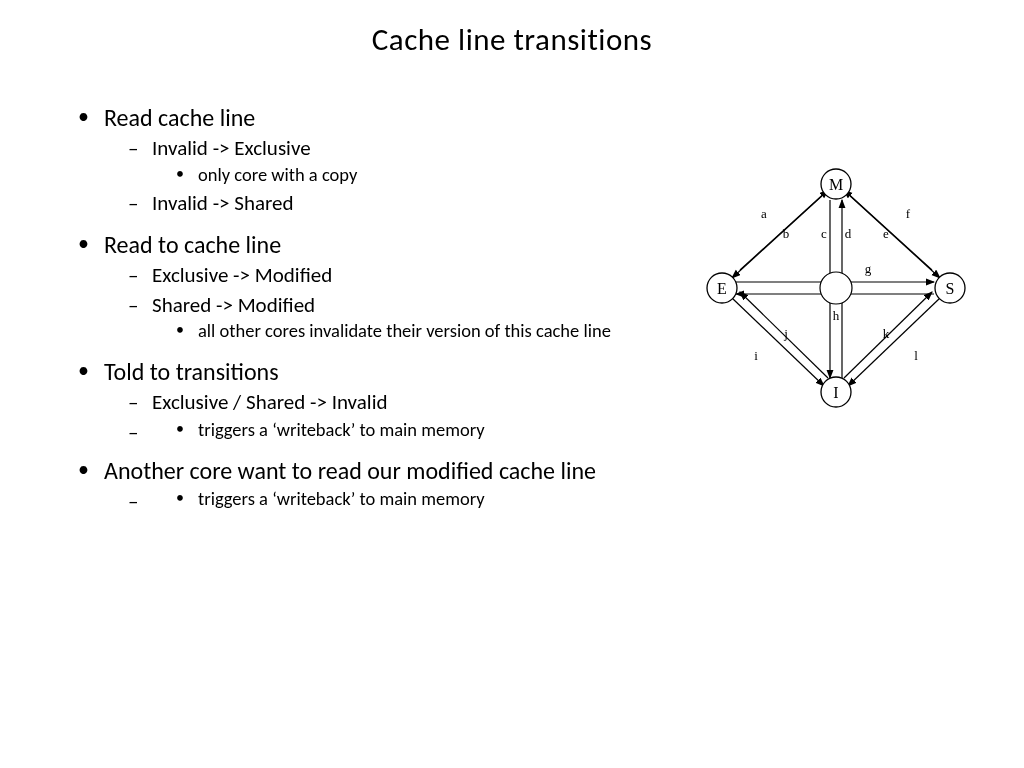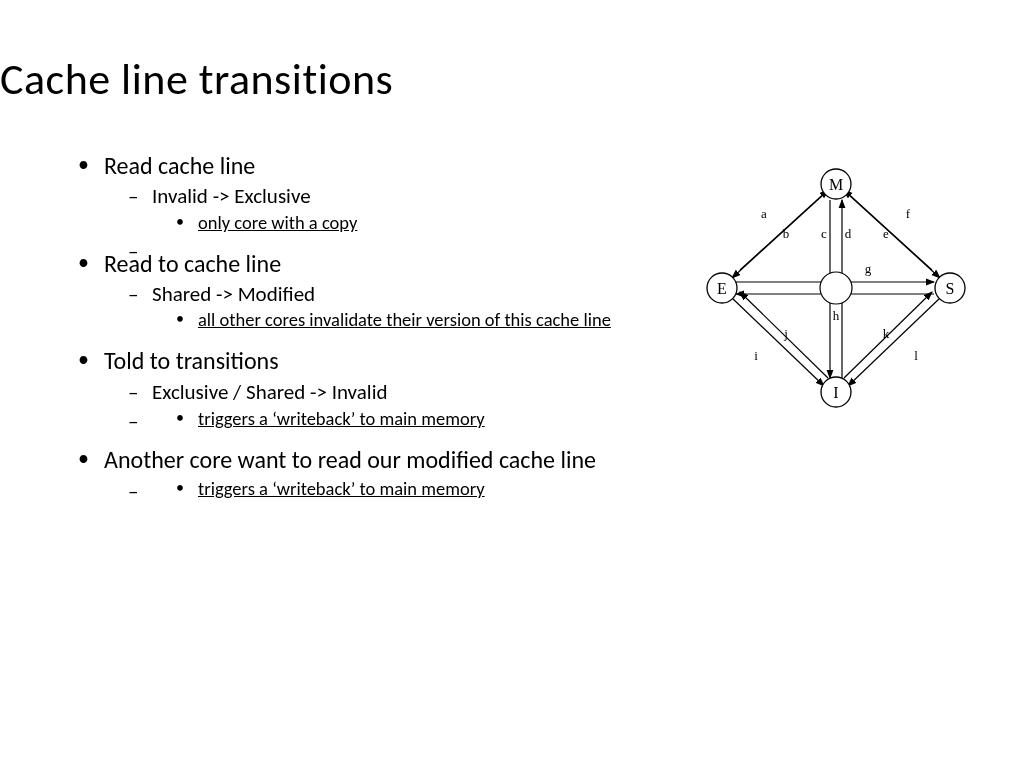--- a/index.html
+++ b/index.html
@@ -6,23 +6,24 @@
     body {
       width: 1024px;
       height: 768px;
       background: #fff;
       font-family: Calibri, "Segoe UI", Arial, sans-serif;
       color: #000;
       position: relative;
       overflow: hidden;
     }
     .title {
-      font-size: 44px;
+      text-align: center;
+      font-size: 31px;
       font-weight: 400;
-      padding-top: 52px;
+      padding-top: 20px;
       padding-bottom: 32px;
       letter-spacing: 0.5px;
     }
     .content {
       padding-left: 78px;
       padding-right: 20px;
     }
     ul.l1 {
       list-style: none;
       font-size: 24px;
@@ -59,21 +60,20 @@
     }
     ul.l3 {
       list-style: none;
       font-size: 18.5px;
       margin-left: 24px;
     }
     ul.l3 > li {
       position: relative;
       padding-left: 22px;
       margin-bottom: 0;
-      text-decoration: underline;
     }
     ul.l3 > li::before {
       content: "•";
       position: absolute;
       left: 0;
       top: 0;
       font-size: 16px;
     }
     .diagram {
       position: absolute;
@@ -94,26 +94,28 @@
     <li>
       <span>Read cache line</span>
       <ul class="l2">
         <li>
           <span>Invalid -&gt; Exclusive</span>
           <ul class="l3">
             <li><span>only core with a copy</span></li>
           </ul>
         </li>
         <li>
+          <span>Invalid -&gt; Shared</span>
         </li>
       </ul>
     </li>
     <li>
       <span>Read to cache line</span>
       <ul class="l2">
+        <li><span>Exclusive -&gt; Modified</span></li>
         <li>
           <span>Shared -&gt; Modified</span>
           <ul class="l3">
             <li><span>all other cores invalidate their version of this cache line</span></li>
           </ul>
         </li>
       </ul>
     </li>
     <li>
       <span>Told to transitions</span>

